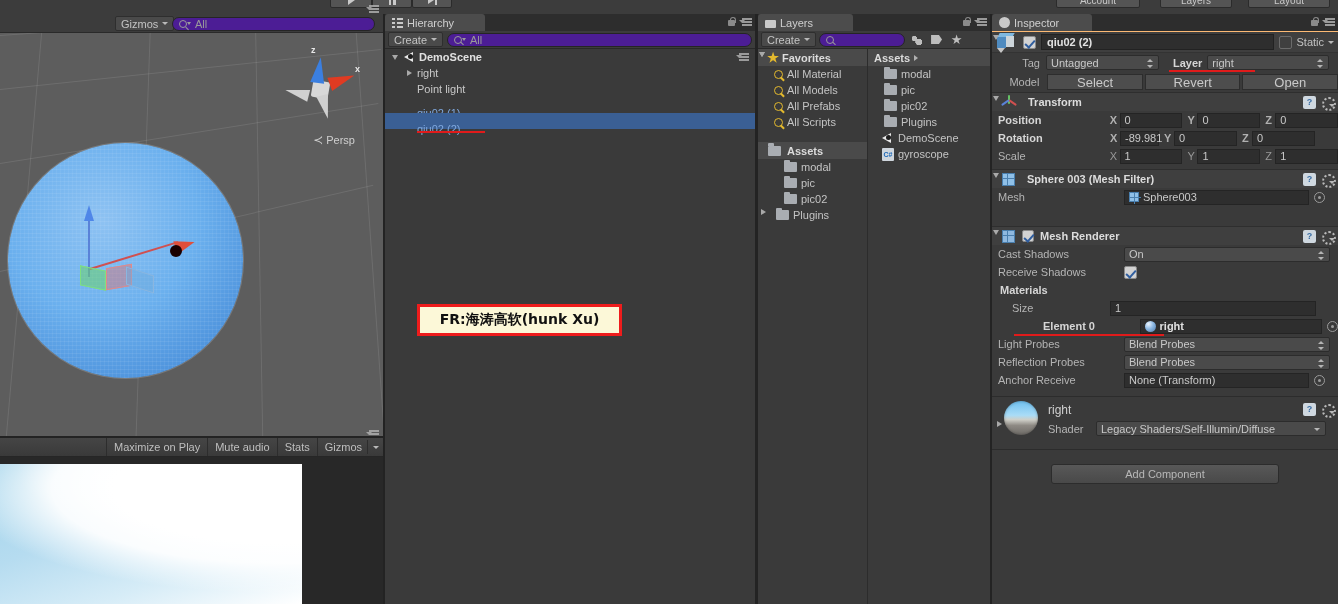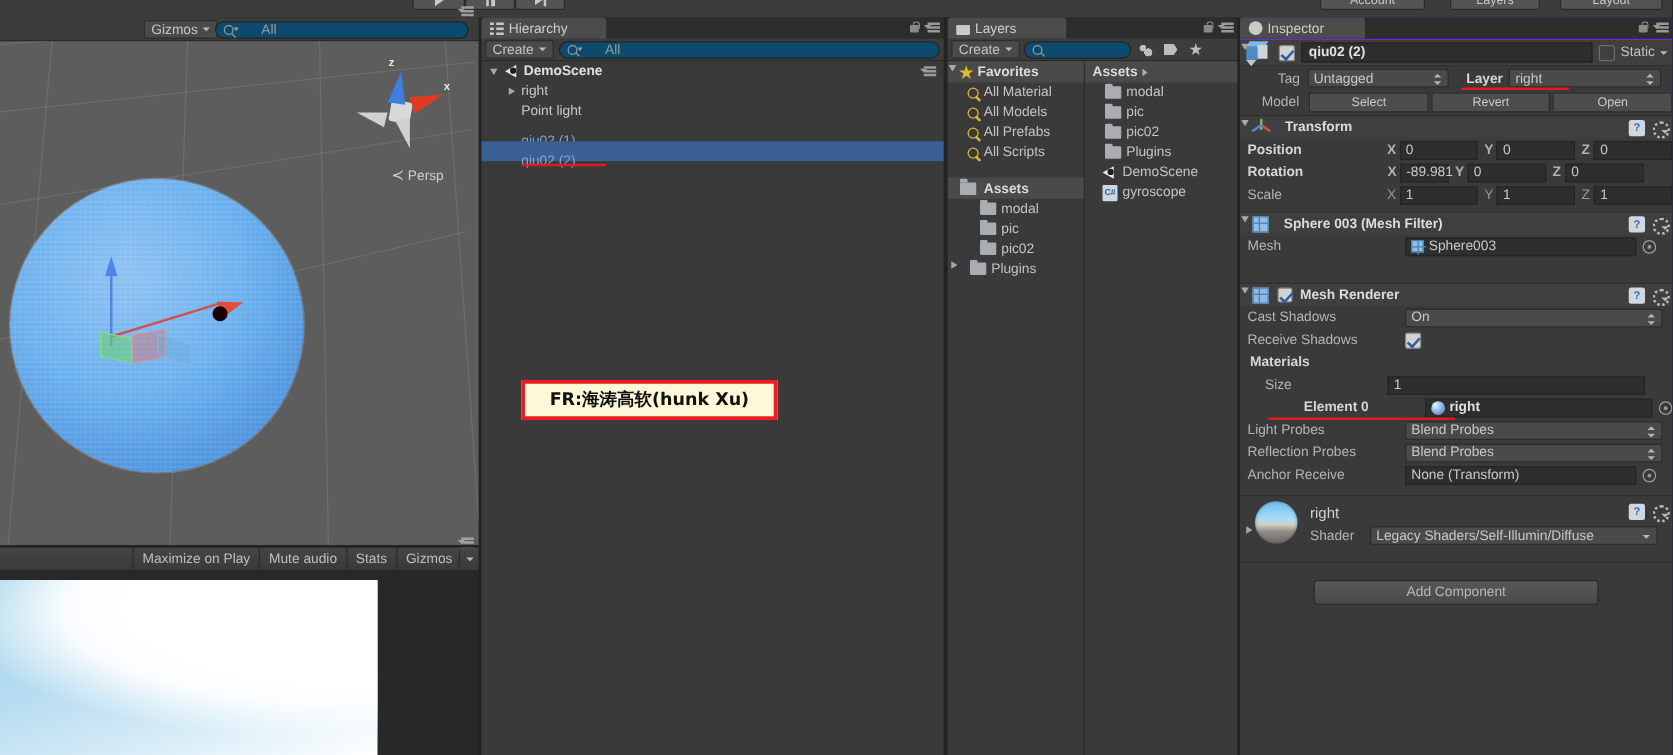--- a/index.html
+++ b/index.html
@@ -62,22 +62,22 @@
   .createbtn {
     height: 15px; background: #4a4a4a; border: 1px solid #2e2e2e; border-radius: 2px;
     display: flex; align-items: center; gap: 4px; padding: 0 5px;
     color: #c4c4c4; font-size: 11px;
   }
   .caret-dn {
     width: 0; height: 0; border-left: 3px solid transparent; border-right: 3px solid transparent;
     border-top: 3.5px solid #b9b9b9;
   }
   .searchfield {
-    height: 14px; flex: 1; background: #0c4a6e; border: 1px solid #252525;
-    border-radius: 7px; display: flex; align-items: center; padding: 0 6px; gap: 18px;
+    height: 14px; flex: 1; background: #4c1d95; border: 1px solid #252525;
+    border-radius: 7px; display: flex; align-items: center; padding: 0 6px; gap: 4px;
     color: #9a9a9a; font-size: 11px;
   }
   .mag {
     width: 8px; height: 8px; border: 1.3px solid #9b9b9b; border-radius: 50%;
     position: relative; flex: 0 0 auto;
   }
   .mag::after {
     content: ""; position: absolute; right: -3px; bottom: -2px;
     width: 4px; height: 1.3px; background: #9b9b9b; transform: rotate(45deg);
   }
@@ -206,21 +206,21 @@
     content: "C#"; position: absolute; left: 0; top: 0; width: 12px; height: 13px;
     font-size: 7px; color: #1b68b8; text-align: center; line-height: 13px; font-weight: bold;
   }
   .bc {
     height: 17px; background: #4a4a4a; display: flex; align-items: center;
     padding-left: 6px; gap: 4px; color: #dcdcdc; font-size: 11px; font-weight: bold;
   }
   .bc .arr { border-left: 4px solid #b0b0b0; border-top: 3.5px solid transparent; border-bottom: 3.5px solid transparent; width:0;height:0;}
 
   
-  #inspector { left: 992px; top: 14px; width: 346px; height: 590px; background: #6d28d9; }
+  #inspector { left: 992px; top: 14px; width: 346px; height: 590px; background: #fdba74; }
   #insp-body { position: absolute; left: 0; top: 18px; right: 0; bottom: 0; background: #3a3a3a; overflow: hidden; }
   .insp-head {
     height: 21px; background: #3f3f3f; display: flex; align-items: center;
     padding: 0 4px; gap: 5px; border-bottom: 1px solid #333;
   }
   .prefab-cube {
     width: 22px; height: 20px; position: relative; flex: 0 0 auto;
   }
   .prefab-cube .top { position: absolute; left: 2px; top: 1px; width: 15px; height: 6px; background: #7fb8e0; transform: skewX(-30deg); }
   .prefab-cube .lf { position: absolute; left: 1px; top: 5px; width: 9px; height: 11px; background: #4f8bc0; }
@@ -258,21 +258,21 @@
     content:""; position:absolute; left:0; top:0;
     border-left: 3.5px solid transparent; border-right: 3.5px solid transparent; border-bottom: 3.5px solid #b4b4b4;
   }
   .dropdown .updn::after {
     content:""; position:absolute; left:0; bottom:0;
     border-left: 3.5px solid transparent; border-right: 3.5px solid transparent; border-top: 3.5px solid #b4b4b4;
   }
   .btn3 {
     height: 16px; background: #4d4d4d; border: 1px solid #2d2d2d;
     display: flex; align-items: center; justify-content: center;
-    color: #c9c9c9; font-size: 10px;
+    color: #c9c9c9; font-size: 13px;
   }
   .comp-header {
     height: 19px; display: flex; align-items: center; gap: 4px; padding-left: 3px;
     background: #3f3f3f; border-top: 1px solid #2e2e2e; position: relative;
   }
   .comp-title { font-weight: bold; color: #dcdcdc; font-size: 11px; }
   .help-ico {
     position: absolute; right: 22px; top: 3px; width: 13px; height: 13px;
     background: #cfd8e0; border-radius: 2px; color: #3a6ea5; font-size: 9px;
     text-align: center; line-height: 13px; font-weight: bold;

